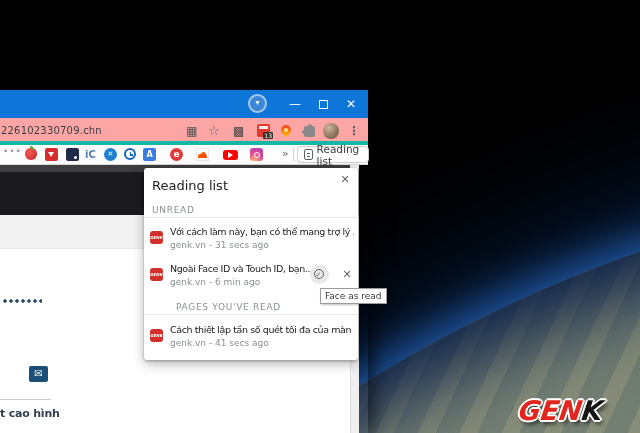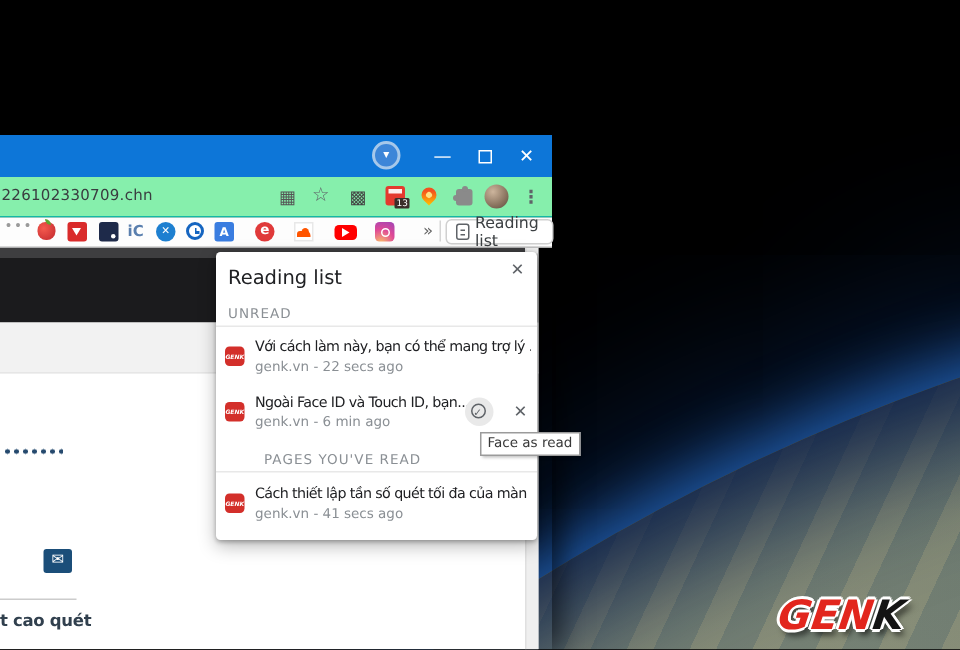--- a/index.html
+++ b/index.html
@@ -50,21 +50,21 @@
   .win-btn {
     position:absolute; top:0; width:30px; height:28px; color:#fff;
     font-size:12px; line-height:28px; text-align:center; cursor:default;
   }
   .btn-min { left:280px; }
   .btn-max { left:308px; }
   .btn-close { left:336px; }
   .max-box { display:inline-block; width:9px; height:9px; border:1px solid #fff; vertical-align:middle; }
 
   
-  .toolbar { position:relative; height:27px; background:#86efac; border-bottom:1px solid #14b8a6; }
+  .toolbar { position:relative; height:27px; background:#fca5a5; border-bottom:4px solid #14b8a6; }
   .url-text { position:absolute; left:1px; top:7px; font-size:10px; color:#3a3d40; letter-spacing:.2px; }
   .glyph { font-family:"DejaVu Sans",sans-serif; }
   .tb-glyph { position:absolute; color:#5f6368; }
   .qr1 { left:186px; top:6px; font-size:12px; color:#555; }
   .star { left:208px; top:5px; font-size:13px; }
   .qr2 { left:233px; top:6px; font-size:12px; color:#444; }
   .cal { position:absolute; left:257px; top:6px; width:13px; height:13px; background:#e43a2e; border-radius:2px; }
   .cal::before { content:""; position:absolute; left:2px; right:2px; top:2px; height:3px; background:#fff; opacity:.92; }
   .cal-badge { position:absolute; right:-3px; bottom:-2px; background:#3b2f2a; color:#fff; font-size:6px; line-height:7px; padding:0 1px; border-radius:1px; }
   .flame { position:absolute; left:281px; top:7px; width:10px; height:10px; background:linear-gradient(135deg,#ffc400,#f4511e 70%); border-radius:0 50% 50% 50%; transform:rotate(-135deg); }
@@ -212,37 +212,37 @@
       </div>
     </div>
 
     <div class="page">
       <div class="page-strip1"></div>
       <div class="page-dark"></div>
       <div class="page-light"></div>
       <div class="dotline"></div>
       <div class="email-btn glyph">✉</div>
       <div class="pg-divider"></div>
-      <div class="text-fragment">t cao quét</div>
+      <div class="text-fragment">t cao hình</div>
       <div class="pg-scrollbar">
         <div class="pg-thumb"></div>
       </div>
     </div>
   </div>
 
   <div class="panel">
     <div class="panel-title">Reading list</div>
     <div class="panel-close glyph">✕</div>
 
     <div class="sec-label sec-unread">UNREAD</div>
     <div class="divider div1"></div>
 
     <div class="item-fav i1-fav">GENK</div>
     <div class="item-title i1-title">Với cách làm này, bạn có thể mang trợ lý ...</div>
-    <div class="item-meta i1-meta">genk.vn - 22 secs ago</div>
+    <div class="item-meta i1-meta">genk.vn - 31 secs ago</div>
 
     <div class="item-fav i2-fav">GENK</div>
     <div class="item-title i2-title">Ngoài Face ID và Touch ID, bạn...</div>
     <div class="item-meta i2-meta">genk.vn - 6 min ago</div>
     <div class="check-btn">
       <span class="check-ring glyph">✓</span>
     </div>
     <div class="item-x glyph">✕</div>
 
     <div class="sec-label sec-read">PAGES YOU'VE READ</div>

